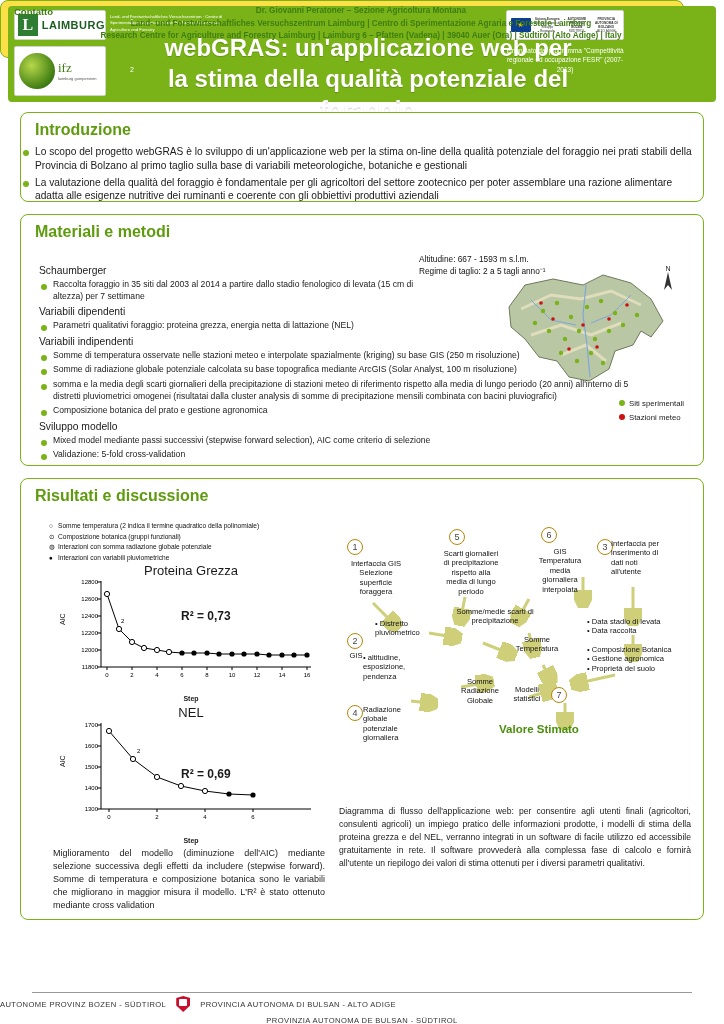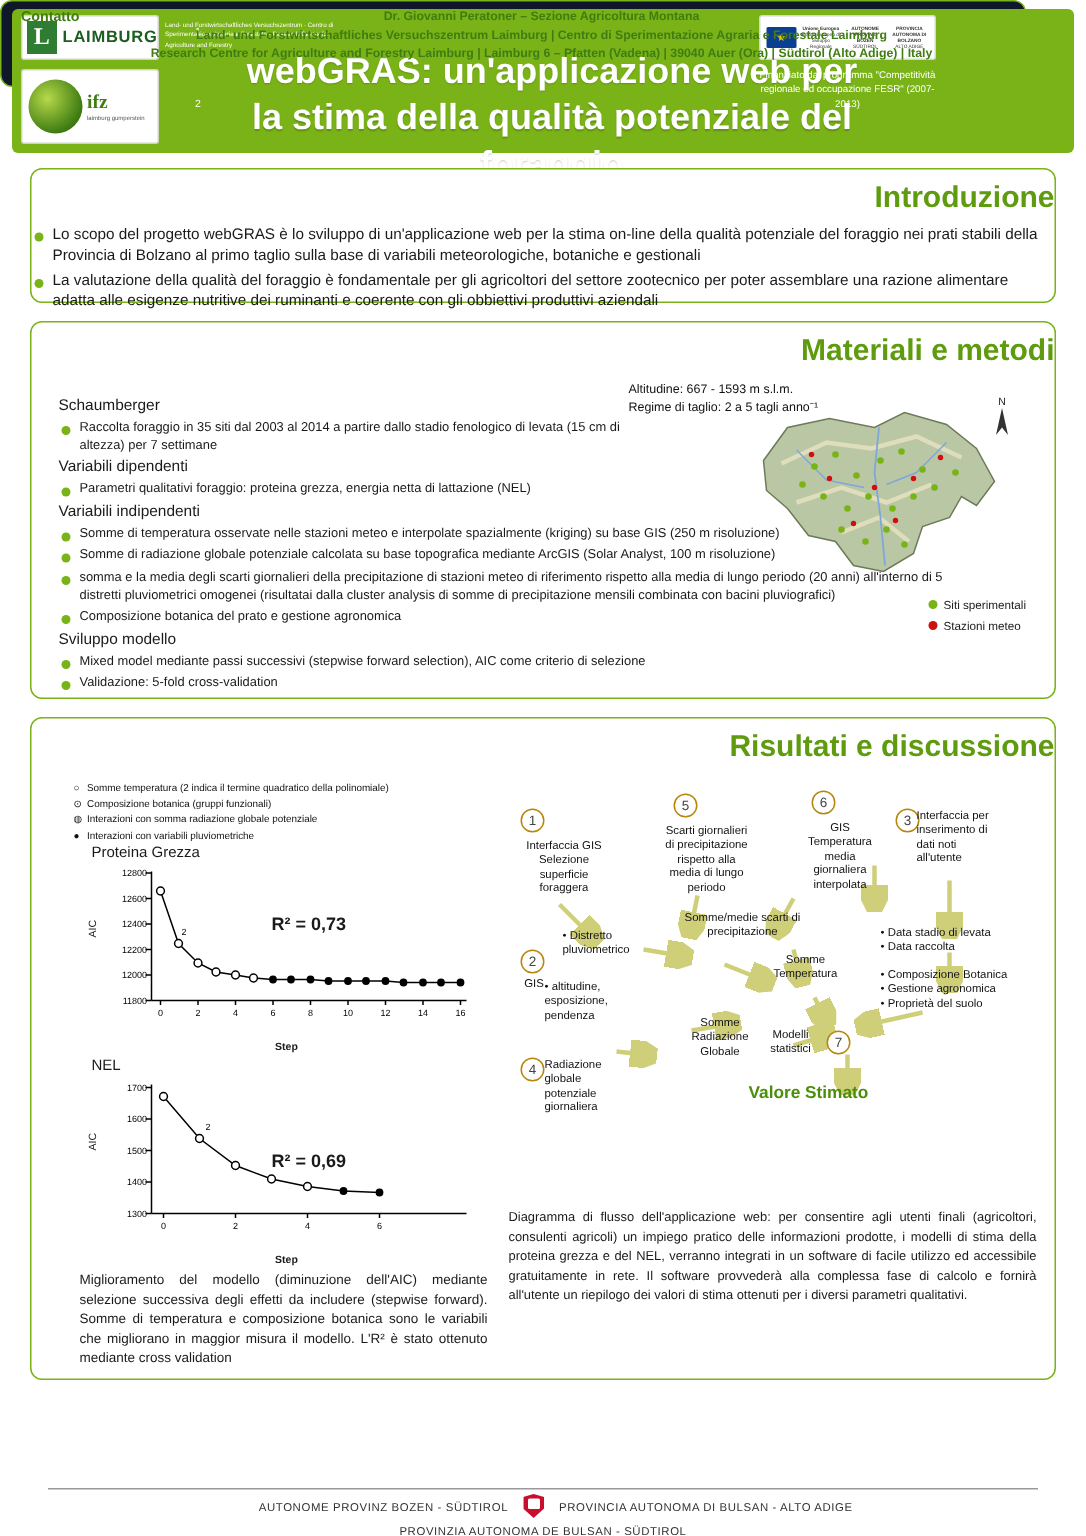--- a/index.html
+++ b/index.html
@@ -37,21 +37,21 @@
   }
   .ifz-box {
     position:absolute; left:6px; top:40px; width:92px; height:50px;
     background:#ffffff; border:1px solid #cfd6c5; border-radius:2px;
     display:flex; align-items:center; gap:3px; padding-left:4px;
   }
   .ifz-circle {
     width:36px; height:36px; border-radius:50%;
     background: radial-gradient(circle at 35% 35%, #b7d84a, #3f7d12 70%, #2b5a0b);
   }
-  .ifz-name { font-size:13px; font-weight:bold; color:#3f7d12; font-family:"Liberation Serif", serif; }
+  .ifz-name { font-size:13px; font-weight:normal; color:#3f7d12; font-family:"Liberation Serif", serif; }
   .ifz-small { font-size:4px; color:#555; line-height:1.3; }
   .mark1 { position:absolute; left:122px; top:12px; font-size:7px; color:#ffffff; }
   .mark2 { position:absolute; left:122px; top:60px; font-size:7px; color:#ffffff; }
 
   .title-wrap { position:absolute; left:150px; top:26px; width:420px; text-align:center; }
   .title {
     font-size: 24px; font-weight: bold; color:#ffffff; line-height:1.3;
     text-shadow: 0 1px 1px rgba(0,0,0,.2);
   }
   .authors { font-size: 10px; color:#ffffff; margin-top:6px; }
@@ -75,28 +75,28 @@
     position:absolute; right:92px; top:40px; width:118px; text-align:center;
     font-size:6.5px; color:#ffffff; line-height:1.45;
   }
 
   
   .panel {
     position:absolute; background:#ffffff;
     border:1.5px solid #7ab317; border-radius:8px;
   }
   .panel-title {
-    font-size:20px; font-weight:bold; color:#5f9b0e; margin:8px 0 6px 14px;text-align:right;
+    font-size:16px; font-weight:bold; color:#5f9b0e; margin:8px 0 6px 14px;
   }
   .sec-intro { left:20px; top:112px; width:684px; height:90px; }
   .sec-mat { left:20px; top:214px; width:684px; height:252px; }
   .sec-res { left:20px; top:478px; width:684px; height:442px; }
   .sec-contact {
     left:20px; top:928px; width:684px; height:58px;
-    border:1.5px solid #7ab317; border-radius:8px; background:#0f172a;
+    border:1.5px solid #7ab317; border-radius:8px; background:#fde047;
   }
 
   
   ul.blist { list-style:none; margin:0; padding:0; }
   ul.blist li { position:relative; padding-left:14px; margin-bottom:3px; }
   ul.blist li::before {
     content:""; position:absolute; left:2px; top:5px; width:6px; height:6px;
     border-radius:50%; background:#7ab317;
   }
   .intro-list { margin:0 16px 0 18px; font-size:10.2px; line-height:1.35; }
@@ -121,21 +121,21 @@
   .legend .dot-g { display:inline-block; width:6px; height:6px; border-radius:50%; background:#7ab317; margin-right:4px; }
   .legend .dot-r { display:inline-block; width:6px; height:6px; border-radius:50%; background:#cc1111; margin-right:4px; }
 
   
   .res-legend { position:absolute; left:28px; top:42px; font-size:6.6px; line-height:1.6; color:#111; }
   .res-legend .m { display:inline-block; width:9px; }
 
   .chart-box { position:absolute; background:#fff; }
   .chart1 { left:40px; top:86px; width:260px; height:125px; }
   .chart2 { left:40px; top:228px; width:260px; height:125px; }
-  .chart-title { position:absolute; width:100%; text-align:left; font-size:10px; top:-2px; }
+  .chart-title { position:absolute; width:100%; text-align:center; font-size:13px; top:-2px; }
   .axis-y-label {
     position:absolute; left:-2px; top:48%; transform:rotate(-90deg); transform-origin: left top;
     font-size:7px;
   }
   .axis-x-label { position:absolute; width:100%; text-align:center; bottom:-12px; font-size:7px; font-weight:bold;}
   .r2 { position:absolute; font-size:12px; font-weight:bold; }
 
   .res-text {
     position:absolute; left:32px; top:368px; width:272px; font-size:9px; line-height:1.45;
     text-align:justify;
@@ -159,21 +159,21 @@
   
   .contact-title { position:absolute; left:14px; top:6px; font-size:9.5px; font-weight:bold; color:#3f7d12; }
   .contact-body {
     position:absolute; left:46px; top:5px; width:630px; text-align:center;
     font-size:8.2px; line-height:1.55; color:#3f7d12; font-weight:bold;
   }
 
   
   .footer { position:absolute; left:0; top:992px; width:724px; text-align:center; }
   .footer-line { border-top:1px solid #999; width:660px; margin:0 auto 3px auto; }
-  .footer-row { display:flex; align-items:center; justify-content:center; gap:10px; font-size:7.6px; color:#333; letter-spacing:.4px;margin-left:17px;}
+  .footer-row { display:flex; align-items:center; gap:10px; font-size:7.6px; color:#333; letter-spacing:.4px;}
   .shield {
     width:14px; height:16px; background:#c8102e;
     clip-path: polygon(50% 0, 100% 12%, 100% 60%, 50% 100%, 0 60%, 0 12%);
     position:relative;
   }
   .shield::after{ content:""; position:absolute; left:3px; top:3px; width:8px; height:7px; background:#ffffff; border-radius:1px;}
   .footer-sub { font-size:7.6px; color:#333; margin-top:4px; letter-spacing:.4px;}
 </style>
 </head>
 <body>

